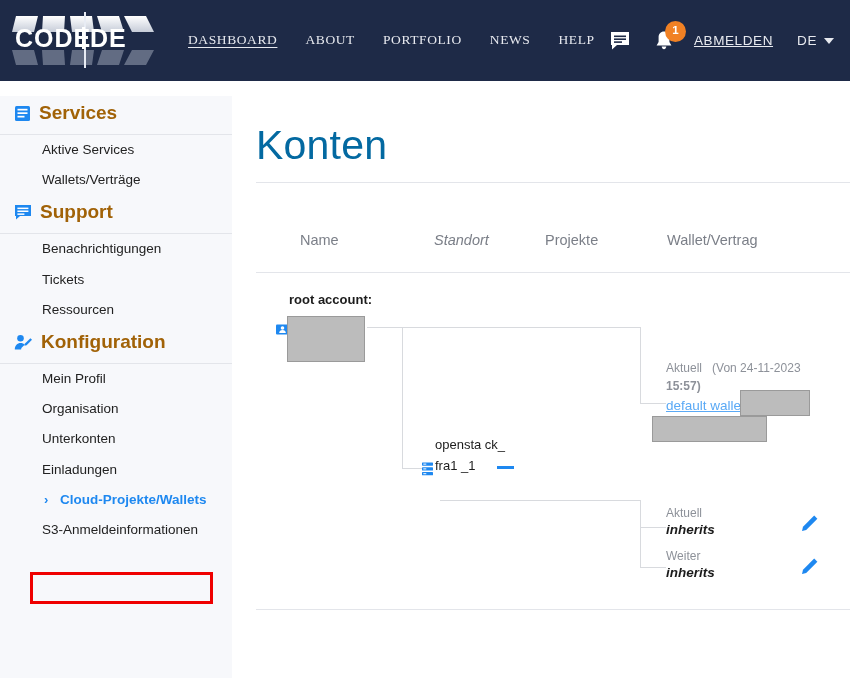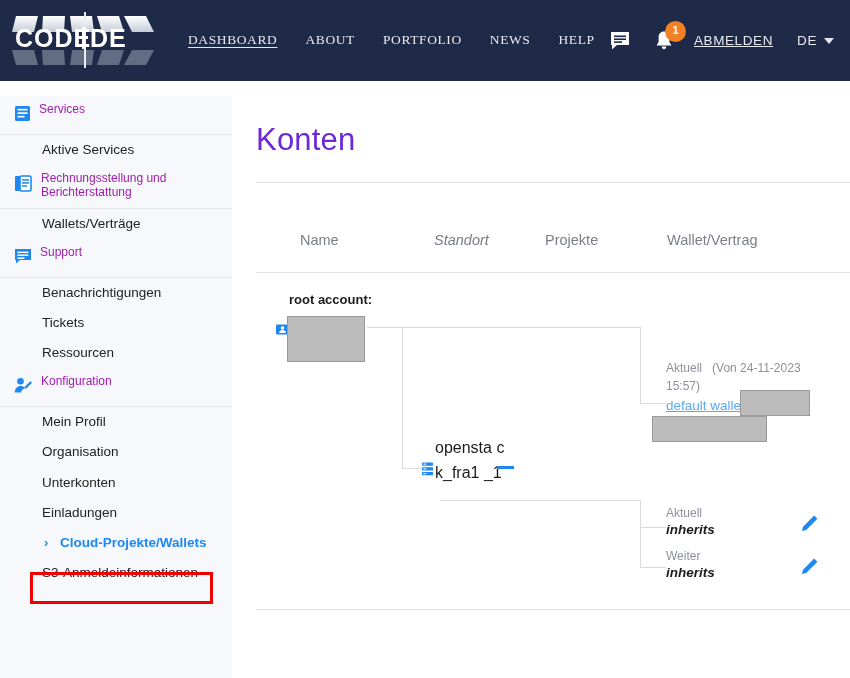--- a/index.html
+++ b/index.html
@@ -92,23 +92,23 @@
     position: absolute; left: 0; top: 96px;
     width: 232px; height: 582px;
     background: #f7f8fb;
   }
   .sb-section {
     display: flex; align-items: flex-start; gap: 8px;
     padding: 6px 10px 8px 14px;
     border-bottom: 1px solid #e3e5ea;
   }
   .sb-section .sb-title {
-    color: #a21caf;
-    font-size: 12px;
-    font-weight: normal;
+    color: #a16207;
+    font-size: 19px;
+    font-weight: bold;
     line-height: 1.18;
   }
   .sb-ico { flex: 0 0 auto; margin-top: 3px; }
   .sb-item {
     display: block;
     padding: 7px 10px 7px 42px;
     font-size: 13.5px;
     color: #222222;
     text-decoration: none;
     line-height: 1.2;
@@ -134,23 +134,23 @@
   }
 
   
   .main {
     position: absolute; left: 232px; top: 96px;
     width: 618px; height: 582px;
     background: #ffffff;
   }
   .page-title {
     position: absolute; left: 24px; top: 26px;
-    font-size: 31px;
+    font-size: 41px;
     font-weight: normal;
-    color: #6d28d9;
+    color: #0369a1;
     letter-spacing: .2px;
   }
   .hr-top {
     position: absolute; left: 24px; top: 86px;
     width: 594px; height: 1px;
     background: #e3e5ea;
   }
   .thead {
     position: absolute; left: 0; top: 136px;
     width: 618px; height: 34px;
@@ -189,21 +189,21 @@
     background: #bcbcbc;
     border: 1px solid #9a9a9a;
   }
   .root-box { left: 55px; top: 220px; width: 78px; height: 46px; }
 
   .root-ico { position: absolute; left: 44px; top: 226px; }
 
   .node-openstack {
     position: absolute; left: 203px; top: 339px;
     width: 72px;
-    font-size: 16px;
+    font-size: 13px;
     color: #1c1c1c;
     line-height: 1.58;
     word-break: break-all;
     text-align: left;
   }
   .node-ico { position: absolute; left: 190px; top: 366px; }
   .node-minus {
     position: absolute; left: 265px; top: 370px;
     width: 17px; height: 3px; background: #1e88f0;
   }
@@ -223,21 +223,21 @@
   .w-inherits {
     position: absolute;
     font-size: 13.5px;
     font-style: italic;
     font-weight: bold;
     color: #1c1c1c;
     white-space: nowrap;
   }
 
   .wl1 { left: 434px; top: 265px; }
-  .wl1b{ left: 434px; top: 283px; }
+  .wl1b{ left: 434px; top: 283px; font-weight: bold; }
   .wdefault { left: 434px; top: 302px; }
 
   .rb1 { left: 508px; top: 294px; width: 70px; height: 26px; }
   .rb2 { left: 420px; top: 320px; width: 115px; height: 26px; }
 
   .wl2 { left: 434px; top: 410px; }
   .wv2 { left: 434px; top: 426px; }
   .wl3 { left: 434px; top: 453px; }
   .wv3 { left: 434px; top: 469px; }
 
@@ -336,34 +336,20 @@
           <rect x="3.5" y="3.8" width="10" height="1.7"></rect>
           <rect x="3.5" y="7.3" width="10" height="1.7"></rect>
           <rect x="3.5" y="10.8" width="7" height="1.7"></rect>
         </g>
       </svg>
     </span>
     <span class="sb-title">Services</span>
   </div>
   <a class="sb-item" href="#">Aktive Services</a>
 
-  <div class="sb-section" style="padding-right:6px;">
-    <span class="sb-ico">
-      <svg width="19" height="19" viewBox="0 0 19 19">
-        <rect x="1" y="2" width="5" height="15" rx="1" fill="#1e88f0"></rect>
-        <rect x="6" y="2" width="11" height="15" rx="1.5" fill="#ffffff" stroke="#1e88f0" stroke-width="1.6"></rect>
-        <g fill="#1e88f0">
-          <rect x="8" y="5.2" width="7" height="1.5"></rect>
-          <rect x="8" y="8.2" width="7" height="1.5"></rect>
-          <rect x="8" y="11.2" width="5" height="1.5"></rect>
-        </g>
-      </svg>
-    </span>
-    <span class="sb-title">Rechnungsstellung und Berichterstattung</span>
-  </div>
   <a class="sb-item" href="#">Wallets/Verträge</a>
 
   <div class="sb-section">
     <span class="sb-ico">
       <svg width="18" height="17" viewBox="0 0 18 17">
         <path d="M1,1 H17 V12 H6 L2,15.5 V12 H1 Z" fill="#1e88f0"></path>
         <g fill="#ffffff">
           <rect x="3.4" y="3.6" width="11" height="1.5"></rect>
           <rect x="3.4" y="6.5" width="11" height="1.5"></rect>
           <rect x="3.4" y="9.4" width="7" height="1.5"></rect>

